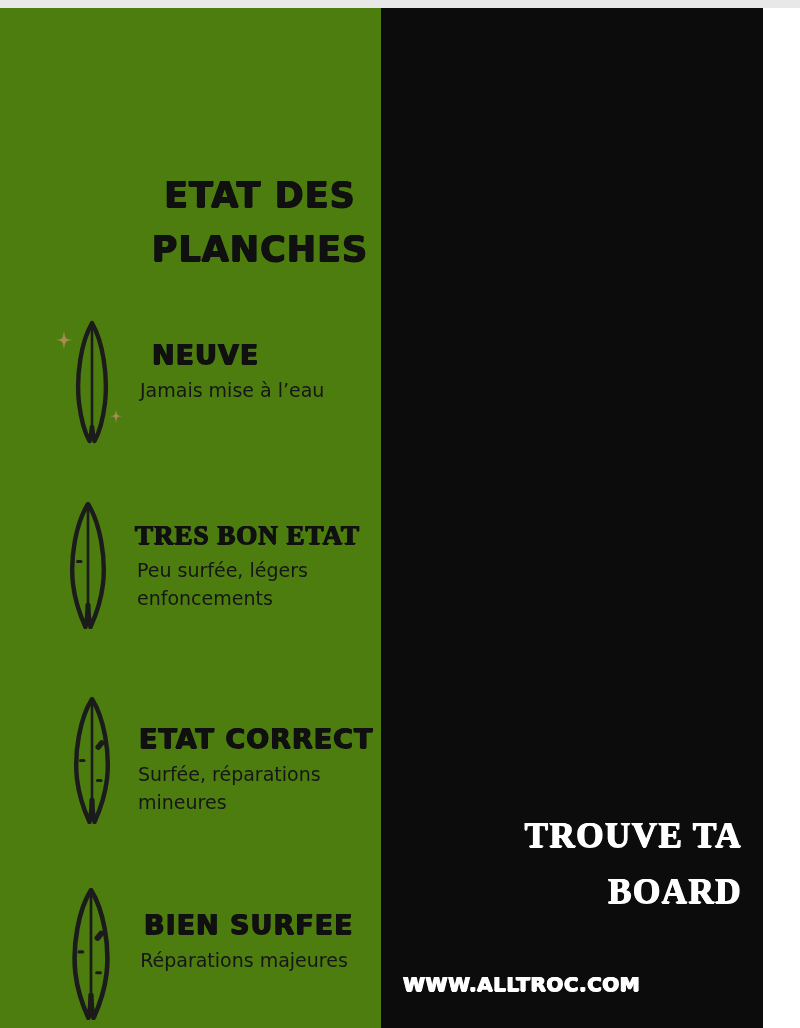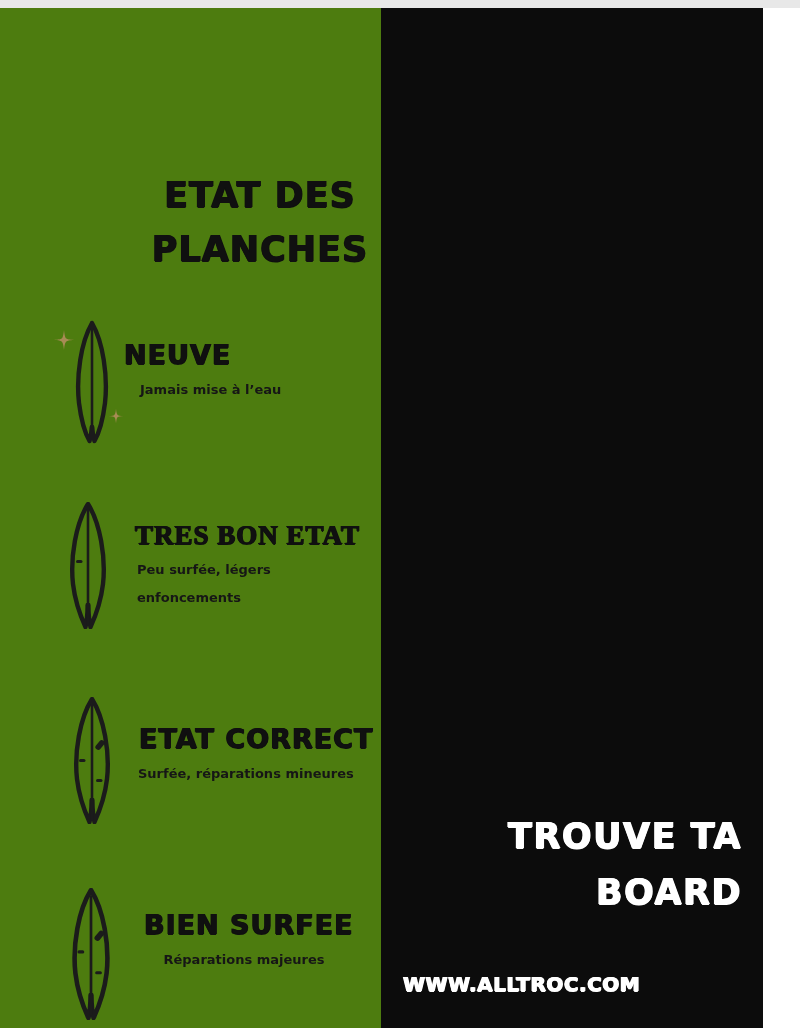--- a/index.html
+++ b/index.html
@@ -29,28 +29,28 @@
   .title{
     position:absolute;top:160px;left:140px;width:240px;
     text-align:center;
     font-size:35px;line-height:54px;
     color:#101010;
     margin:0;
   }
   
   .item{position:absolute;left:0;width:381px;}
   .item h2{
-    position:absolute;left:124px;top:22px;margin:0;
+    position:absolute;left:152px;top:22px;margin:0;
     font-size:27px;line-height:30px;color:#101010;
     white-space:nowrap;
   }
   .item p{
     position:absolute;left:140px;top:58px;margin:0;
     width:222px;
-    font-size:13px;line-height:28px;font-weight:bold;color:#161616;
+    font-size:19px;line-height:28px;font-weight:normal;color:#161616;
   }
   .item-1{top:310px;height:182px;}
   .item-2{top:492px;height:200px;}
   .item-3{top:694px;height:186px;padding-left:25px;}
   .item-4{top:880px;height:148px;}
   .item-2 h2{left:135px;top:20px;font-family:Liberation Serif, serif;}
   .item-2 p{left:137px;top:56px;}
   .item-3 h2{left:139px;}
   .item-3 p{left:138px;}
   .item-4 h2{left:144px;}
@@ -64,20 +64,21 @@
   .sparkle{position:absolute;}
   .sparkle-big{left:53px;top:11px;width:22px;height:22px;}
   .sparkle-small{left:108px;top:90px;width:16px;height:16px;}
   
   .panel-headline{
     position:absolute;top:800px;right:58px;width:330px;
     text-align:right;margin:0;
     font-size:35px;line-height:56px;
     color:#FFFFFF;
     letter-spacing:1.5px;
+    font-family:Liberation Serif, serif;
   }
   .website{
     position:absolute;top:960px;right:57px;width:340px;
     font-size:20px;line-height:32px;
     color:#FFFFFF;
     letter-spacing:0.5px;
   }
 </style>
 </head>
 <body>

